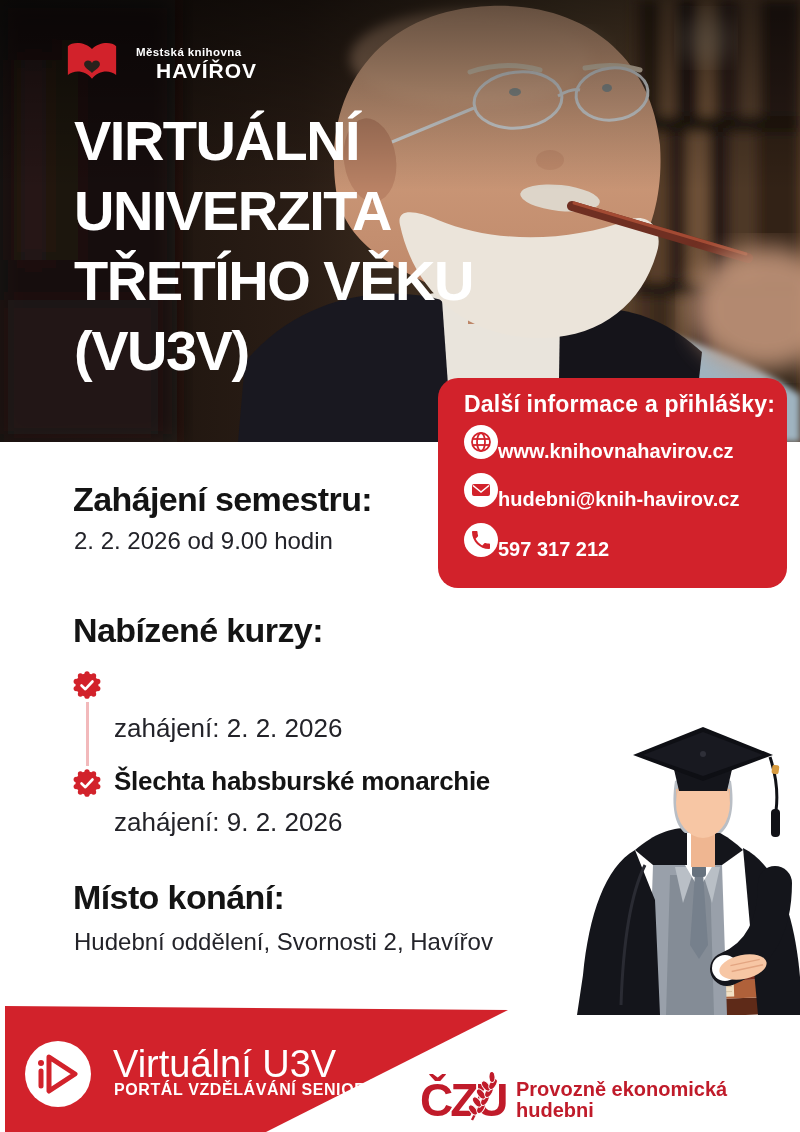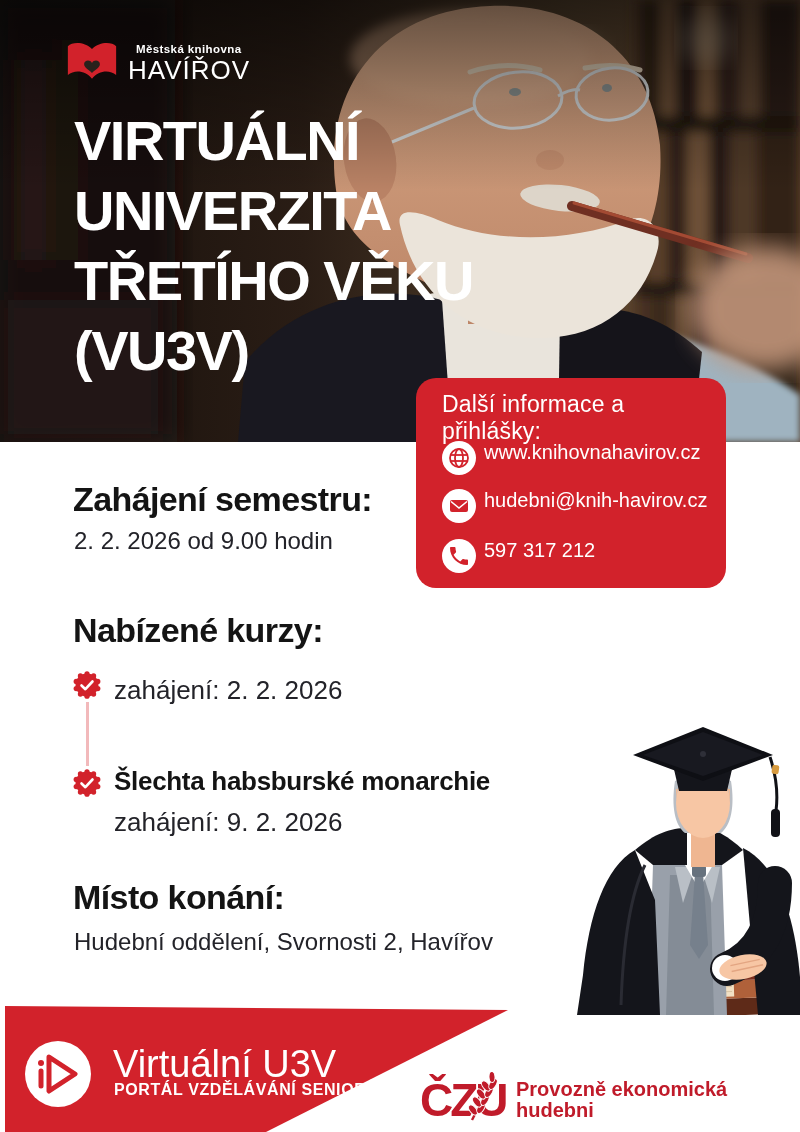--- a/index.html
+++ b/index.html
@@ -9,40 +9,40 @@
     font-family:"Liberation Sans","DejaVu Sans",sans-serif;
   }
   .abs{position:absolute;}
   
   .photo{left:0;top:0;width:800px;height:442px;}
   .photo svg{display:block;}
   
   .logo{left:66px;top:40px;display:flex;align-items:center;gap:10px;z-index:5;}
   .logo-text{color:#fff;line-height:1.1;}
   .logo-top{font-size:11.5px;font-weight:700;letter-spacing:.4px;padding-left:8px;}
-  .logo-name{font-size:26px;font-weight:400;letter-spacing:1px;}
+  .logo-name{font-size:21px;font-weight:700;letter-spacing:1px;margin-left:28px;}
   
   .title{left:68px;top:106px;width:560px;color:#fff;
     font-size:56px;font-weight:700;line-height:70px;letter-spacing:-1.5px;z-index:5;margin-left:6px;}
   
-  .info-card{left:416px;top:378px;width:310px;height:210px;background:#d2222b;
-    border-radius:20px;color:#fff;z-index:6;padding:0;box-sizing:border-box;}
+  .info-card{left:438px;top:378px;width:349px;height:210px;background:#d2222b;
+    border-radius:20px;color:#fff;z-index:6;padding:0;box-sizing:border-box;font-weight:bold;}
   .info-heading{position:absolute;left:26px;top:13px;font-size:23px;letter-spacing:.2px;}
-  .info-row{position:absolute;left:26px;display:flex;align-items:flex-start;gap:8px;margin-top:16px;}
+  .info-row{position:absolute;left:26px;display:flex;align-items:flex-end;gap:0;}
   .info-row .txt{font-size:20px;}
   .row-0{top:47px;}  .row-1{top:95px;}  .row-2{top:145px;}
   
   .h-section{left:73px;color:#141414;font-size:34px;font-weight:700;letter-spacing:-.6px;}
   .t-body{left:74px;color:#232329;font-size:24px;}
   .sem-h{top:480px;} .sem-t{top:527px;}
   .kurzy-h{top:611px;}
   .venue-h{top:878px;} .venue-t{top:928px;}
   .course-name{position:absolute;left:114px;color:#141414;font-size:26px;font-weight:700;letter-spacing:-.3px;}
   .course-start{position:absolute;left:114px;color:#232329;font-size:26px;}
-  .c1n{top:668px;} .c1s{top:675px;} .c2n{top:766px;} .c2s{top:807px;}
+  .c1n{top:668px;} .c1s{top:713px;} .c2n{top:766px;} .c2s{top:807px;}
   .badge{position:absolute;left:72px;width:30px;height:30px;}
   .b1{top:670px;} .b2{top:768px;}
   .course-line{position:absolute;left:86px;top:702px;width:2.5px;height:64px;background:#f2b9bb;}
   
   .grad{left:575px;top:715px;z-index:2;}
   
   .banner{left:0;top:1000px;width:800px;height:132px;z-index:3;}
   .portal-title{left:113px;top:1043px;color:#fff;font-size:38px;font-weight:400;z-index:4;}
   .portal-sub{left:114px;top:1081px;color:#fff;font-size:16px;font-weight:700;letter-spacing:.6px;z-index:4;}
   

